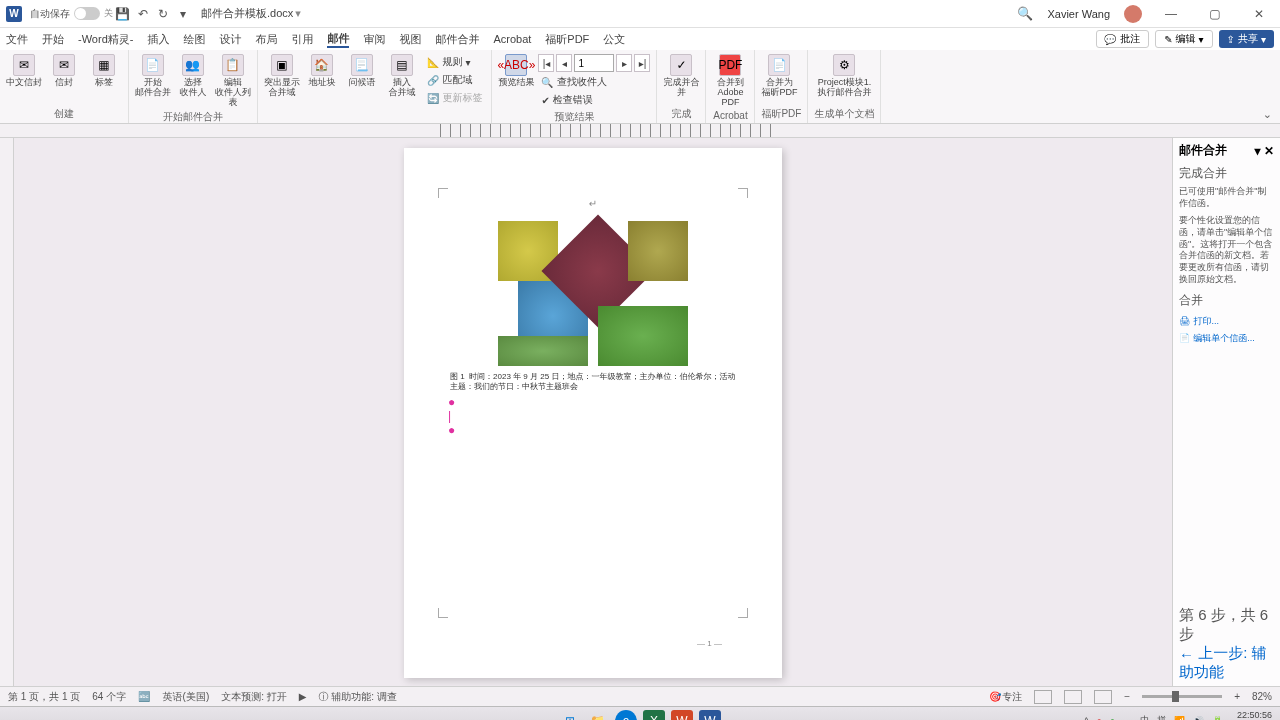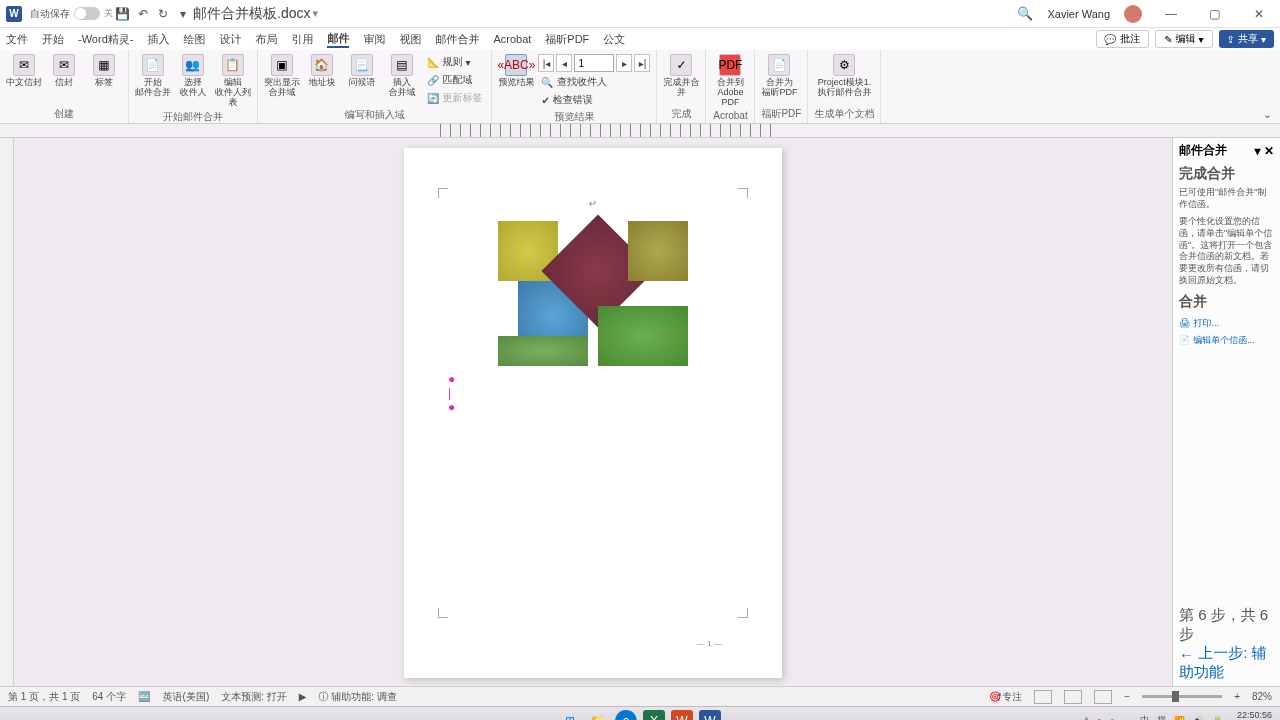--- a/index.html
+++ b/index.html
@@ -5,21 +5,21 @@
 * { margin: 0; padding: 0; box-sizing: border-box; font-family: "Microsoft YaHei", Arial, sans-serif; }
 body { background: #f3f0f3; width: 1280px; height: 720px; overflow: hidden; font-size: 11px; }
 
 .titlebar { height: 28px; background: #fff; display: flex; align-items: center; padding: 0 6px; border-bottom: 1px solid #e0e0e0; }
 .titlebar .word-icon { width: 16px; height: 16px; background: #2b579a; display: flex; align-items: center; justify-content: center; color: #fff; font-size: 10px; font-weight: bold; border-radius: 2px; margin-right: 8px; }
 .titlebar .autosave { font-size: 10px; color: #555; }
 .titlebar .toggle { display: inline-block; width: 26px; height: 13px; background: #ccc; border-radius: 7px; margin: 0 4px; position: relative; }
 .titlebar .toggle::after { content: ""; position: absolute; width: 11px; height: 11px; background: #fff; border-radius: 50%; top: 1px; left: 1px; }
 .titlebar .toggle-off { font-size: 9px; color: #888; }
 .titlebar .qat-icon { width: 20px; text-align: center; color: #555; font-size: 12px; cursor: pointer; }
-.titlebar .doc-name { margin-left: 0; font-size: 14px; color: #444; text-align: center; }
+.titlebar .doc-name { margin-left: 8px; font-size: 11px; color: #444; text-align: center; }
 .titlebar .spacer { flex: 1; }
 .titlebar .right-ctrl { display: flex; align-items: center; gap: 14px; }
 .titlebar .user { font-size: 11px; color: #333; }
 .titlebar .avatar { width: 18px; height: 18px; border-radius: 50%; background: #d47a6a; display: inline-block; }
 .titlebar .winbtn { width: 30px; text-align: center; font-size: 12px; color: #555; cursor: pointer; }
 
 .tabs { height: 22px; background: #fff; display: flex; align-items: center; padding: 0 6px; gap: 14px; font-size: 11px; text-align: right; }
 .tabs .tab { color: #444; cursor: pointer; }
 .tabs .tab.active { font-weight: bold; border-bottom: 2px solid #2b579a; }
 .tabs .right-btns { margin-left: auto; display: flex; gap: 6px; }
@@ -61,21 +61,21 @@
 .page .caption { font-size: 8px; color: #333; line-height: 1.3; padding: 0 2px; }
 .page .pagenum { position: absolute; bottom: 30px; right: 60px; font-size: 8px; color: #888; }
 .corner-mark { position: absolute; width: 10px; height: 10px; }
 .cm-tl { top: 40px; left: 34px; border-left: 1px solid #aaa; border-top: 1px solid #aaa; }
 .cm-tr { top: 40px; right: 34px; border-right: 1px solid #aaa; border-top: 1px solid #aaa; }
 .cm-bl { bottom: 60px; left: 34px; border-left: 1px solid #aaa; border-bottom: 1px solid #aaa; }
 .cm-br { bottom: 60px; right: 34px; border-right: 1px solid #aaa; border-bottom: 1px solid #aaa; }
 
 .sidepane { width: 108px; background: #fdfcfd; border-left: 1px solid #d0d0d0; display: flex; flex-direction: column; font-size: 10px; padding: 4px 6px; }
 .sidepane .sp-head { display: flex; align-items: center; justify-content: space-between; font-size: 12px; font-weight: bold; margin-bottom: 6px; }
-.sidepane .sp-sec { color: #555; font-size: 14px; margin-bottom: 4px; font-weight: bold; }
+.sidepane .sp-sec { color: #555; font-size: 12px; margin-bottom: 4px; }
 .sidepane .sp-text { font-size: 9px; color: #555; line-height: 1.3; margin-bottom: 6px; }
 .sidepane .sp-link { color: #0066cc; cursor: pointer; font-size: 9px; display: flex; align-items: center; gap: 3px; margin: 2px 0; }
 .sidepane .sp-footer { margin-top: auto; font-size: 15px; color: #555; }
 .sidepane .sp-back { color: #0066cc; cursor: pointer; }
 
 .statusbar { height: 20px; background: #f3f0f3; border-top: 1px solid #d0d0d0; display: flex; align-items: center; padding: 0 8px; font-size: 10px; color: #555; gap: 12px; }
 .statusbar .spacer { flex: 1; }
 .statusbar .viewbtn { width: 18px; height: 14px; border: 1px solid #aaa; cursor: pointer; }
 .statusbar .zoom-slider { width: 80px; height: 3px; background: #aaa; position: relative; }
 .statusbar .zoom-slider .thumb { position: absolute; width: 7px; height: 11px; background: #666; top: -4px; left: 30px; }
@@ -209,21 +209,20 @@
         <div class="small-item">
             <span>🔗</span>
             <span>匹配域</span>
           </div>
         <div class="small-item disabled">
             <span>🔄</span>
             <span>更新标签</span>
           </div>
       </div>
     </div>
-    <div class="group-label">编写和插入域</div>
   </div>
 
   <div class="group">
     <div class="group-body">
       <div class="big-btn active">
           <div class="ic" style="color:#c00;">«ABC»</div>
           <div class="lbl">预览结果</div>
         </div>
       <div class="small-col">
         <div class="nav-rec">
@@ -305,20 +304,21 @@
       <div class="corner-mark cm-br"></div>
       <div class="para-mark">↵</div>
       <div class="img-placeholder">
         <div class="pane p1"></div>
           <div class="pane p2"></div>
           <div class="pane p3"></div>
         <div class="pane p4"></div>
           <div class="pane p5"></div>
           <div class="pane p6"></div>
       </div>
+      <div class="caption">图 1&nbsp;&nbsp;时间：2023 年 9 月 25 日；地点：一年级教室；主办单位：伯伦希尔；活动主题：我们的节日：中秋节主题班会</div>
       <div style="color:#e030a0;font-size:12px;margin-top:2px;">●<br>|<br>●</div>
       <div class="pagenum">— <span>1</span> —</div>
     </div>
   </div>
 
   <div class="sidepane">
     <div class="sp-head">
       <span>邮件合并</span>
       <span><span style="cursor:pointer;">▾</span>&nbsp;<span style="cursor:pointer;">✕</span></span>
     </div>

